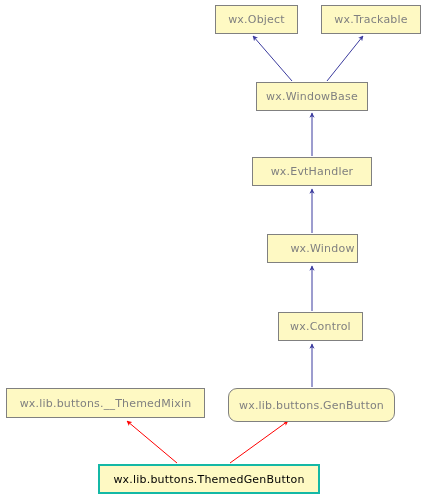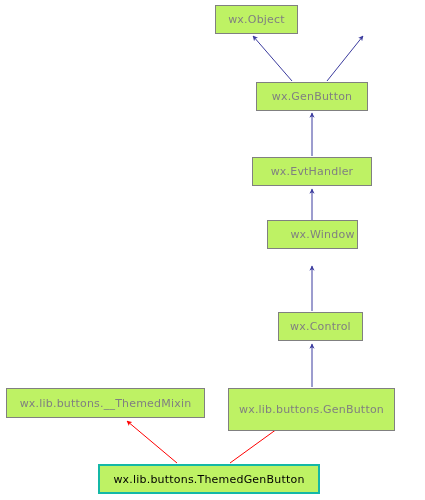--- a/index.html
+++ b/index.html
@@ -21,21 +21,21 @@
     position: absolute;
     left: 0;
     top: 0;
     width: 425px;
     height: 500px;
     pointer-events: none;
   }
   .node {
     position: absolute;
     box-sizing: border-box;
-    background: #bef264;
+    background: #fef9c3;
     border: 1px solid #808080;
     color: #808080;
     font-size: 11px;
     line-height: 1;
     display: flex;
     align-items: center;
     justify-content: center;
     white-space: nowrap;
     letter-spacing: 0.2px;
   }
@@ -66,34 +66,37 @@
       <line x1="312" y1="156" x2="312" y2="113" stroke="#3b3b9e" stroke-width="1" marker-end="url(#arrow-inherit)"></line>
       <line x1="312" y1="233" x2="312" y2="189" stroke="#3b3b9e" stroke-width="1" marker-end="url(#arrow-inherit)"></line>
       <line x1="312" y1="311" x2="312" y2="266" stroke="#3b3b9e" stroke-width="1" marker-end="url(#arrow-inherit)"></line>
       <line x1="312" y1="387" x2="312" y2="344" stroke="#3b3b9e" stroke-width="1" marker-end="url(#arrow-inherit)"></line>
       <line x1="177" y1="463" x2="127" y2="421" stroke="#ff0000" stroke-width="1" marker-end="url(#arrow-direct)"></line>
       <line x1="230" y1="463" x2="288" y2="421" stroke="#ff0000" stroke-width="1" marker-end="url(#arrow-direct)"></line>
     </svg>
 <div class="node" style="left: 215px; top: 5px; width: 83px; height: 29px;">
       <span class="node-label">wx.Object</span>
     </div>
+    <div class="node" style="left: 321px; top: 5px; width: 100px; height: 29px;">
+      <span class="node-label">wx.Trackable</span>
+    </div>
     <div class="node" style="left: 256px; top: 82px; width: 112px; height: 29px;">
-      <span class="node-label">wx.GenButton</span>
+      <span class="node-label">wx.WindowBase</span>
     </div>
     <div class="node" style="left: 252px; top: 157px; width: 120px; height: 29px;">
       <span class="node-label">wx.EvtHandler</span>
     </div>
-    <div class="node" style="left: 267px; top: 220px; width: 91px; height: 29px; padding-left: 20px;">
+    <div class="node" style="left: 267px; top: 234px; width: 91px; height: 29px; padding-left: 20px;">
       <span class="node-label">wx.Window</span>
     </div>
     <div class="node" style="left: 270px; top: 312px; width: 85px; height: 29px; margin-left: 8px;">
       <span class="node-label">wx.Control</span>
     </div>
     <div class="node" style="left: 6px; top: 388px; width: 199px; height: 30px;">
       <span class="node-label">wx.lib.buttons.__ThemedMixin</span>
     </div>
-    <div class="node" style="left: 228px; top: 388px; width: 167px; height: 43px;">
+    <div class="node" style="left: 228px; top: 388px; width: 167px; height: 34px; border-radius: 9px;">
       <span class="node-label">wx.lib.buttons.GenButton</span>
     </div>
     <div class="node current" style="left: 98px; top: 464px; width: 222px; height: 30px;">
       <span class="node-label">wx.lib.buttons.ThemedGenButton</span>
     </div>
   </div>
 
 </body></html>

